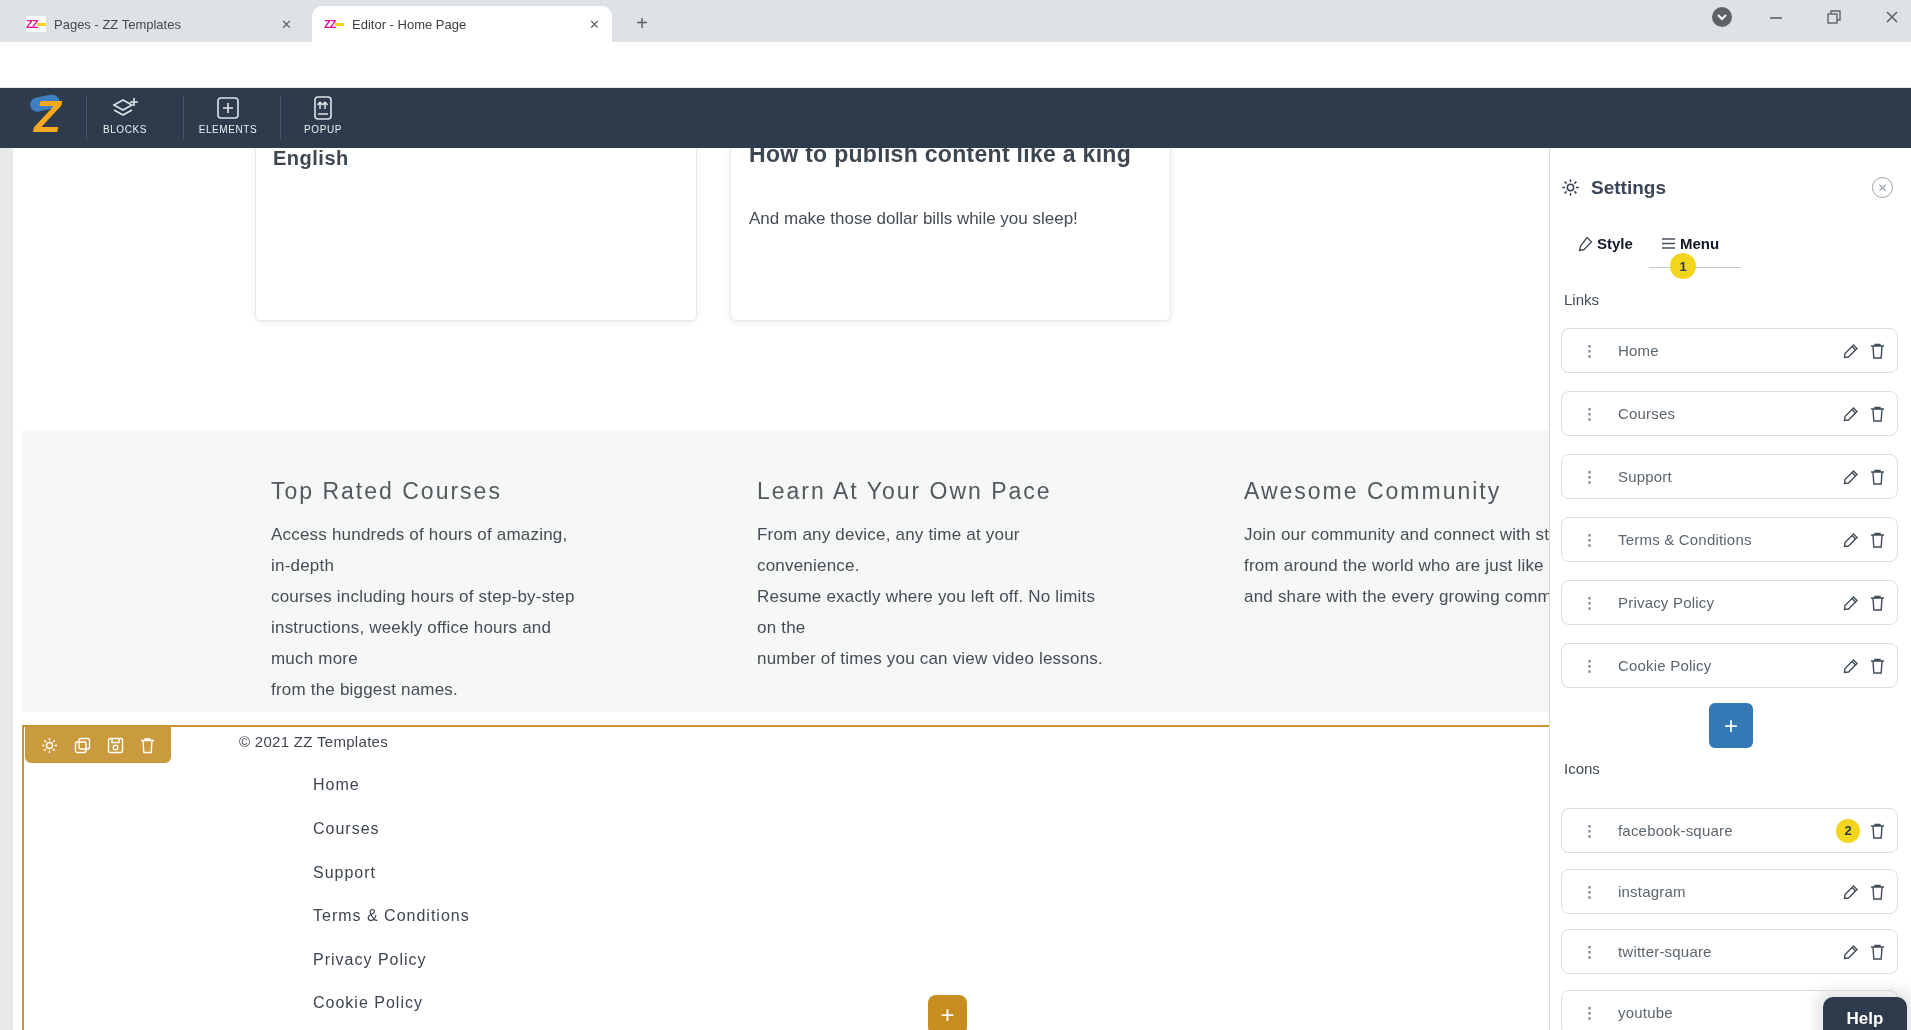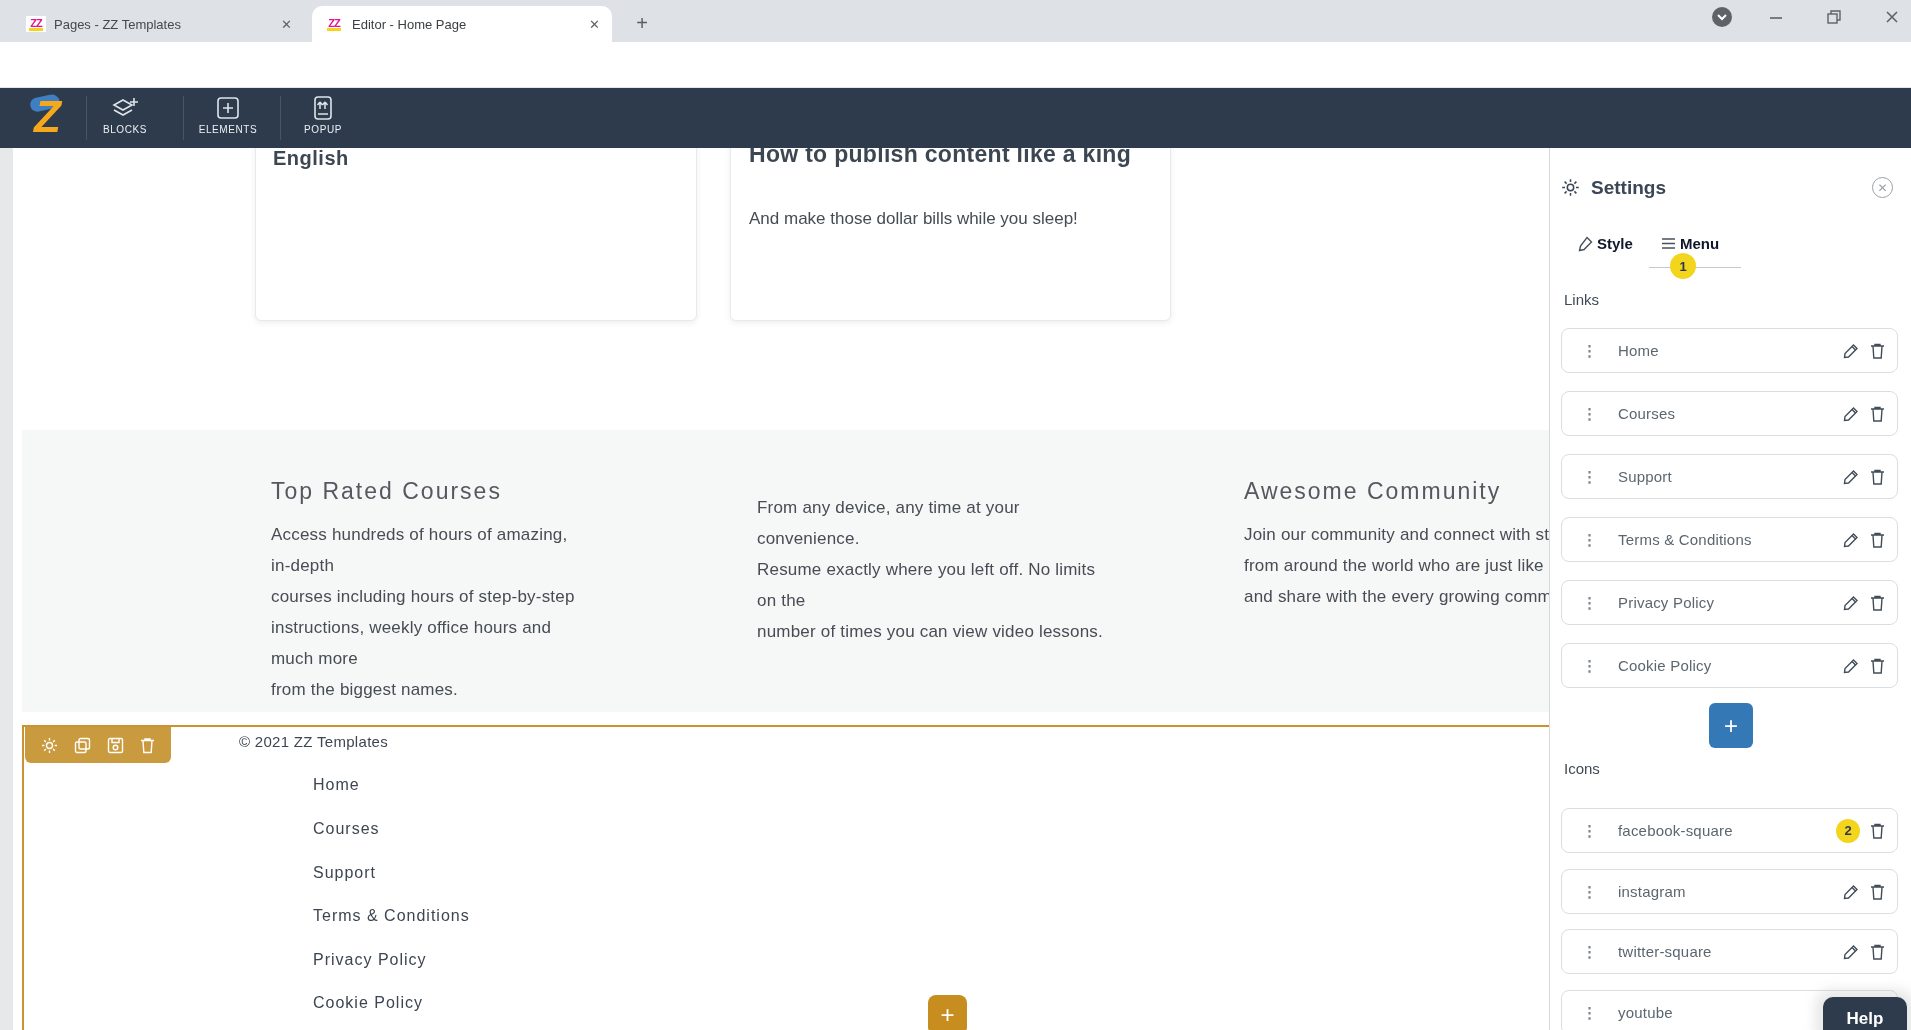--- a/index.html
+++ b/index.html
@@ -4,21 +4,21 @@
 <style>
   * { margin:0; padding:0; box-sizing:border-box; }
   html,body { width:1911px; height:1030px; overflow:hidden; }
   body { font-family:"Liberation Sans", sans-serif; position:relative; background:#fff; }
   .abs { position:absolute; }
 
   
   .tabstrip { left:0; top:0; width:1911px; height:42px; background:#dee1e6; }
   .tab { top:6px; height:36px; display:flex; align-items:center; font-size:13px; color:#45494d; }
   .tab.active { background:#fff; border-radius:10px 10px 0 0; color:#3c4043; }
-  .favicon { width:20px; height:16px; background:#fff; display:flex; flex-direction:column; align-items:center; justify-content:center; margin:0 8px 0 12px; }
+  .favicon { width:20px; height:16px; background:#fff; display:flex; align-items:center; justify-content:center; margin:0 8px 0 12px; }
   .favicon b { color:#e5138f; font-size:11px; line-height:10px; letter-spacing:-1px; }
   .favicon i { display:block; width:14px; height:3px; background:#f6d31c; }
   .tab-close { margin-left:auto; margin-right:12px; color:#5f6368; font-size:13px; cursor:pointer; }
   .newtab { top:10px; left:628px; width:28px; height:28px; color:#5a5e62; font-size:20px; text-align:center; line-height:26px; }
   .wctl { top:0; height:34px; display:flex; align-items:center; justify-content:center; color:#5f6368; }
   .updbadge { width:20px; height:20px; border-radius:50%; background:#5f6368; color:#fff; display:flex; align-items:center; justify-content:center; }
 
   .urlrow { left:0; top:42px; width:1911px; height:46px; background:#fff; border-bottom:1px solid #e4e6e9; }
   .navic { top:50px; width:30px; height:30px; display:flex; align-items:center; justify-content:center; color:#5f6368; }
   .urlpill { left:128px; top:48px; width:1614px; height:34px; background:#f1f3f4; border-radius:17px; display:flex; align-items:center; }
@@ -290,20 +290,21 @@
 
   <div class="abs section2">
     <div class="col" style="left:217px; width:320px;">
       <h3>Top Rated Courses</h3>
       <p>Access hundreds of hours of amazing, in-depth
 courses including hours of step-by-step
 instructions, weekly office hours and much more
 from the biggest names.</p>
     </div>
     <div class="col" style="left:703px; width:360px;">
+      <h3>Learn At Your Own Pace</h3>
       <p>From any device, any time at your convenience.
 Resume exactly where you left off. No limits on the
 number of times you can view video lessons.</p>
     </div>
     <div class="col" style="left:1190px; width:380px;">
       <h3>Awesome Community</h3>
       <p>Join our community and connect with st
 from around the world who are just like
 and share with the every growing comm</p>
     </div>

